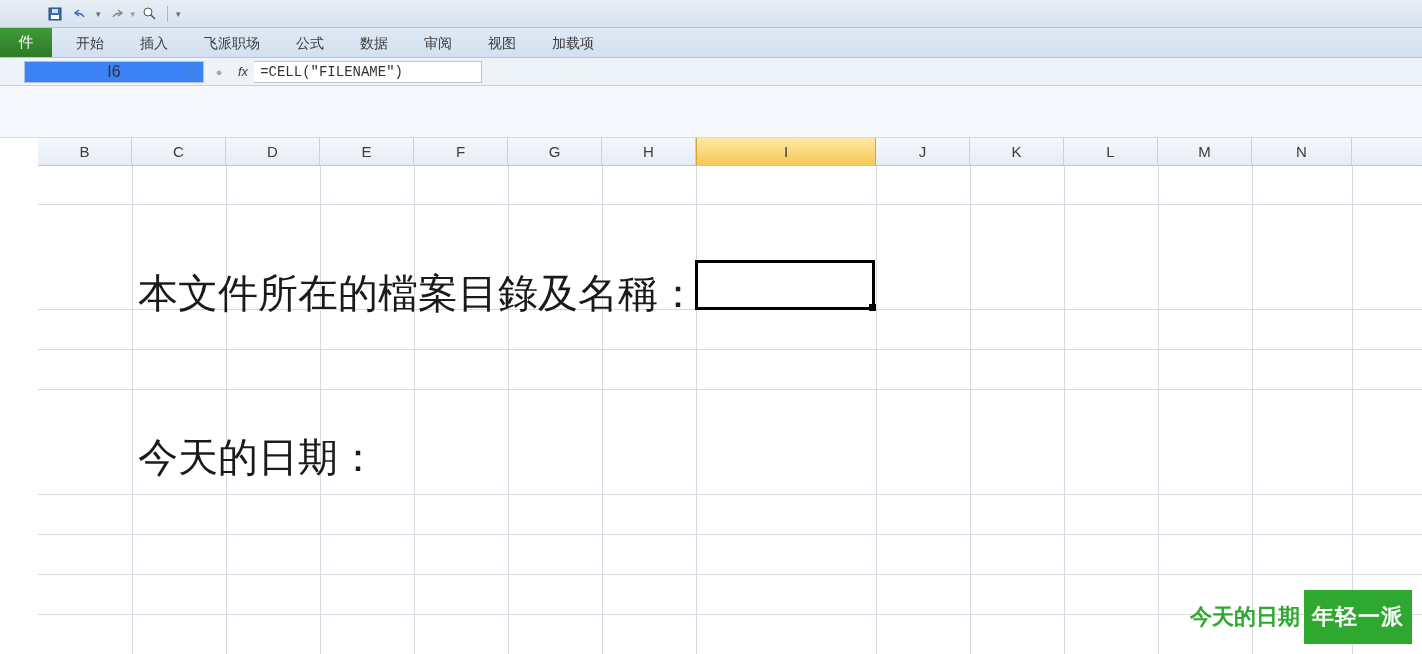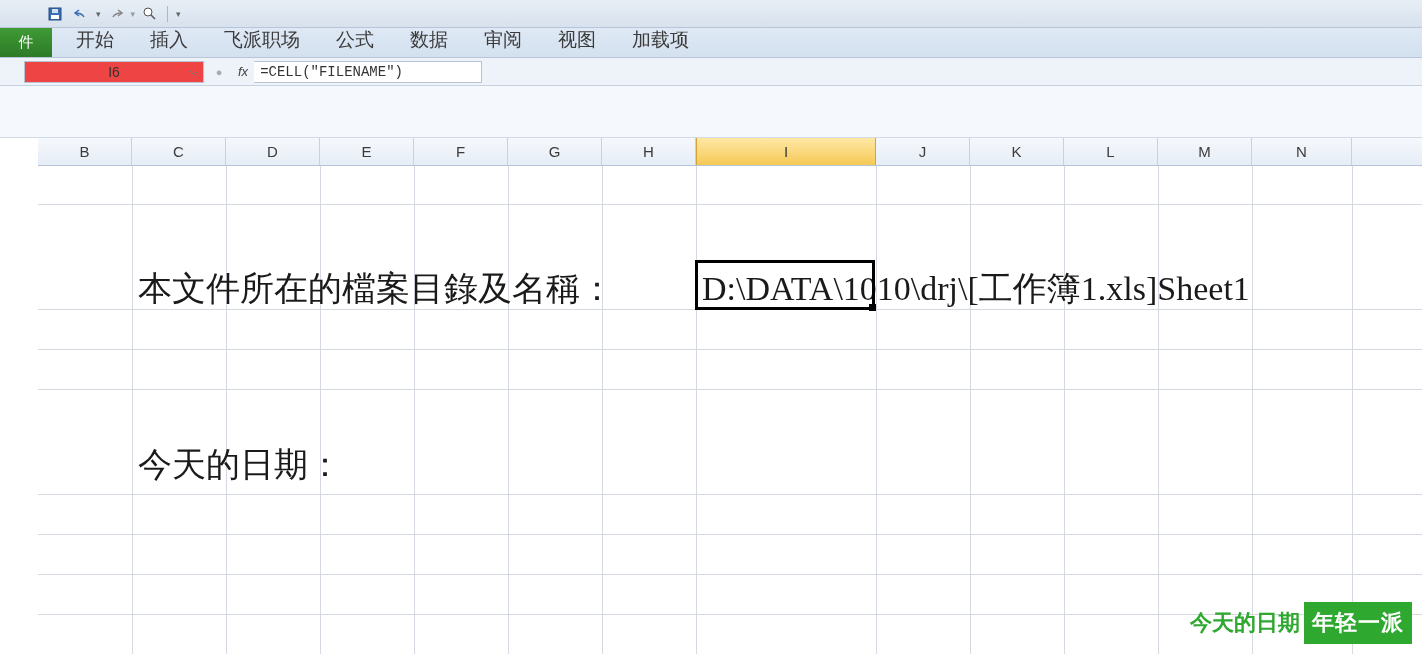--- a/index.html
+++ b/index.html
@@ -69,43 +69,43 @@
     display: flex;
     align-items: center;
     justify-content: center;
     font-size: 15px;
     cursor: pointer;
     margin-right: 6px;
   }
   .tab {
     padding: 6px 18px 4px 18px;
     color: #3b3b3b;
-    font-size: 19px;
+    font-size: 14px;
     cursor: pointer;
   }
 
   
   .formula-bar {
     height: 28px;
     background: #eef3f9;
     display: flex;
     align-items: center;
     border-bottom: 1px solid #c5d2e2;
     padding: 2px 4px;
   }
   .name-box {
     width: 180px;
-    background: #ef4444;
+    background: #3b82f6;
     border: 1px solid #b6c4d6;
     height: 22px;
     display: flex;
     align-items: center;
     justify-content: center;
     font-family: "Arial", sans-serif;
-    font-size: 14px;
+    font-size: 16px;
     color: #333;
     margin-left: 20px;
     position: relative;
   }
   .name-box-dd {
     position: absolute;
     right: 3px;
     top: 4px;
     width: 12px;
     height: 12px;
@@ -193,21 +193,21 @@
     width: 1384px;
     height: 100%;
   }
   .vline { position: absolute; top: 0; bottom: 0; width: 1px; background: #d4d9e2; }
   .hline { position: absolute; left: 0; right: 0; height: 1px; background: #d4d9e2; }
 
   
   .cell-text {
     position: absolute;
     font-family: "Microsoft JhengHei", "SimSun", serif;
-    font-size: 34px;
+    font-size: 40px;
     color: #1a1a1a;
     white-space: nowrap;
   }
   .active-cell-border {
     position: absolute;
     border: 3px solid #000;
     pointer-events: none;
   }
   .fill-handle {
     position: absolute;
@@ -225,21 +225,21 @@
     bottom: 10px;
     display: flex;
     align-items: center;
     font-size: 22px;
     font-weight: bold;
   }
   .wm-green { color: #2fa82f; margin-right: 4px; }
   .wm-box {
     background: #2fa82f;
     color: #fff;
-    padding: 6px 8px;
+    padding: 12px 8px;
     letter-spacing: 1px;
   }
 </style>
 </head>
 <body>
 
 <div class="title-bar">
   <div class="qat">
     <div class="qat-btn">
       <svg width="14" height="14" viewBox="0 0 14 14">
@@ -340,22 +340,21 @@
     <div class="hline" style="top:143px"></div>
     <div class="hline" style="top:183px"></div>
     <div class="hline" style="top:223px"></div>
     <div class="hline" style="top:328px"></div>
     <div class="hline" style="top:368px"></div>
     <div class="hline" style="top:408px"></div>
     <div class="hline" style="top:448px"></div>
   </div>
 
   <div class="cell-text" style="left:100px; top:100px;">本文件所在的檔案目錄及名稱：</div>
-  <div class="cell-text" style="left:664px; top:100px;">D:\DATA\1010\drj\[工作簿1.xls]Sheet1</div>
-  <div class="cell-text" style="left:100px; top:276px;">今天的日期：</div>
+  <div class="cell-text" style="left:100px; top:264px;">今天的日期：</div>
 
   <div class="active-cell-border" style="left:657px; top:94px; width:180px; height:50px;">
     <div class="fill-handle"></div>
   </div>
 </div>
 
 <div class="watermark">
   <span class="wm-green">今天的日期</span>
   <span class="wm-box">年轻一派</span>
 </div>

